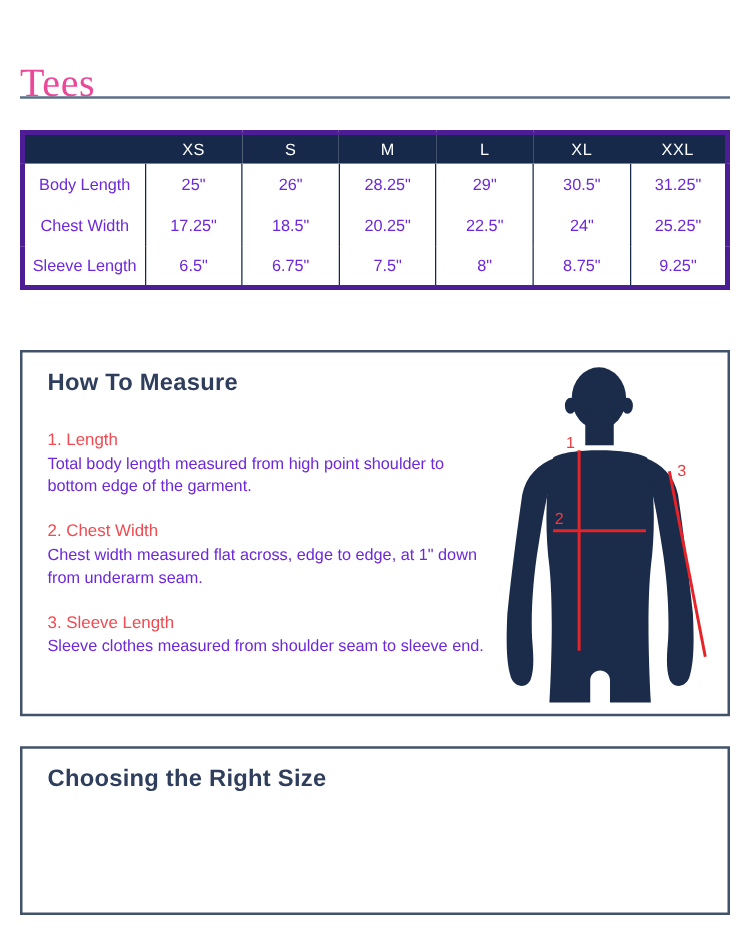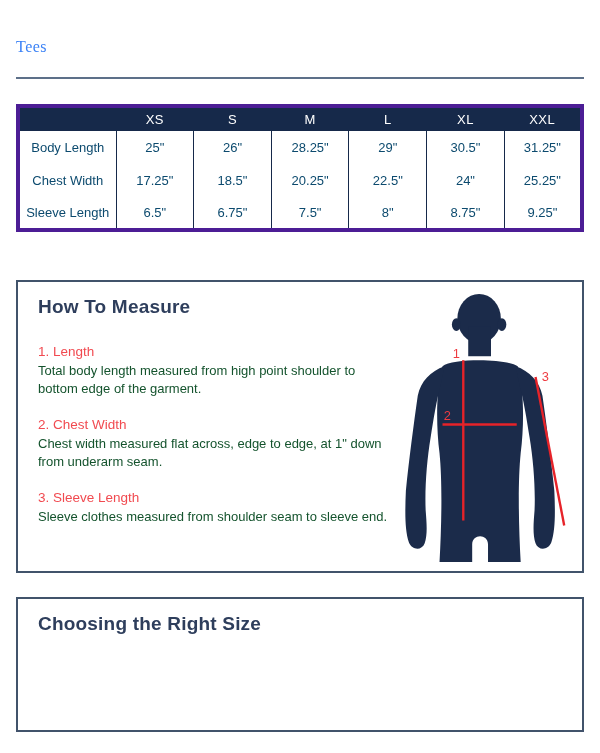--- a/index.html
+++ b/index.html
@@ -9,22 +9,22 @@
     background: #ffffff;
     font-family: "Liberation Sans", sans-serif;
     color: #3c4a63;
   }
   .page { position: relative; width: 600px; height: 753px; overflow: hidden; }
 
   
   .page-title {
     position: absolute; left: 16px; top: 27px;
     font-family: "Liberation Serif", serif;
-    font-size: 16px; font-weight: 400;
-    color: #3b82f6; letter-spacing: 0.5px;
+    font-size: 32px; font-weight: 400;
+    color: #ec4899; letter-spacing: 0.5px;
   }
   .title-rule {
     position: absolute; left: 16px; top: 77px; width: 568px; height: 2px;
     background: #5d7089;
   }
 
   
   table.size-table {
     position: absolute; left: 16px; top: 104px; width: 568px;
     border-collapse: collapse; table-layout: fixed;
@@ -33,21 +33,21 @@
   table.size-table col.label-col { width: 98px; }
   table.size-table thead th {
     background: #16294a; color: #ffffff;
     font-weight: 400; font-size: 13px; letter-spacing: 0.4px;
     height: 25px; padding: 0; text-align: center;
     border: 0;
   }
   table.size-table tbody th,
   table.size-table td {
     height: 33px; padding: 0; text-align: center;
-    color: #0c4a6e; font-weight: 400; font-size: 13px;
+    color: #6d28d9; font-weight: 400; font-size: 13px;
     border-left: 1.5px solid #16294a;
     border-top: 0; border-bottom: 0; border-right: 0;
     background: #ffffff;
   }
   table.size-table tbody th { border-left: 0; }
 
   
   .panel {
     position: absolute; left: 16px; width: 568px;
     border: 2px solid #41536b; background: #ffffff;
@@ -56,21 +56,21 @@
     margin: 14px 0 0 0; padding: 0 0 0 20px;
     font-size: 19px; font-weight: 700; color: #2e3e5c; letter-spacing: 0.2px;
   }
   .measure-box { top: 280px; height: 293px; }
   .choose-box { top: 597px; height: 135px; }
 
   .steps { position: absolute; left: 20px; top: 62px; width: 356px; }
   .step h3 {
     margin: 0 0 3px 0; font-size: 13.5px; font-weight: 400; color: #f14a50;
   }
-  .step p { margin: 0; font-size: 13px; line-height: 18px; color: #14532d; }
+  .step p { margin: 0; font-size: 13px; line-height: 18px; color: #6d28d9; }
   .step + .step { margin-top: 19px; }
 
   .figure-wrap {
     position: absolute; left: 372px; top: 1px; width: 200px; height: 287px;
   }
   .silhouette { fill: #1b2b4a; stroke: none; }
   .measure-line { stroke: #e62329; stroke-width: 2.4; stroke-linecap: butt; }
   .measure-label {
     fill: #ee3b41; font-family: "Liberation Sans", sans-serif;
     font-size: 13px; font-weight: 400;

